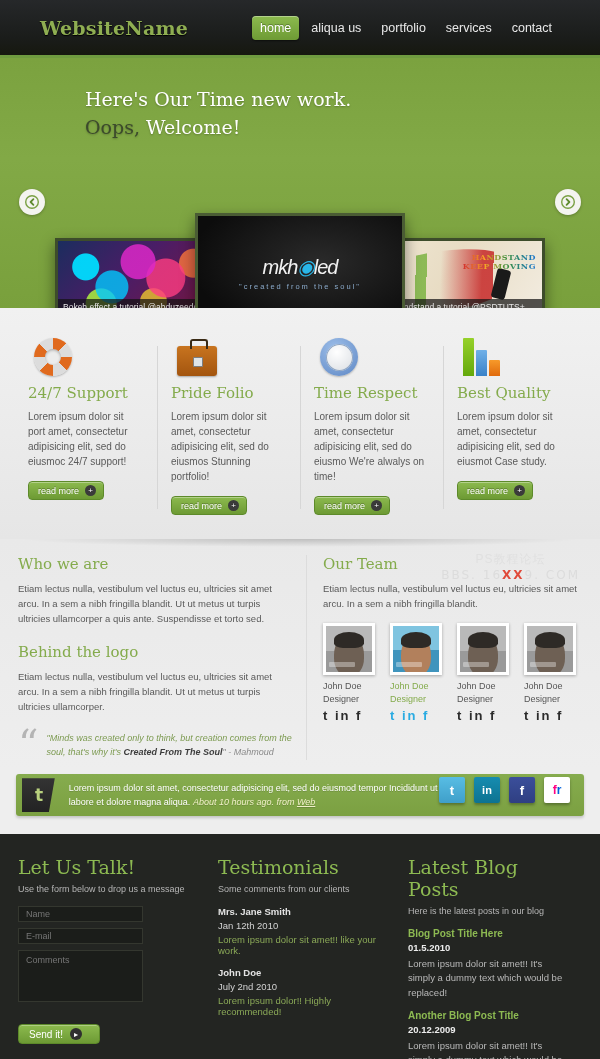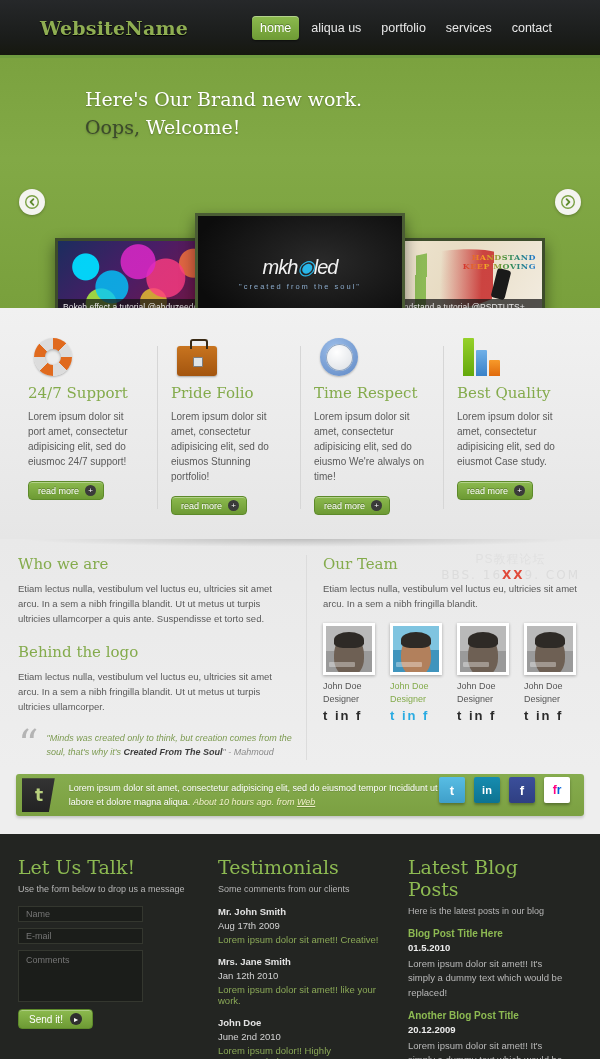--- a/index.html
+++ b/index.html
@@ -334,22 +334,22 @@
     color: #8a9a6c; font-size: 9px;
     padding: 0 7px; margin-bottom: 6px;
     font-family: "Liberation Sans", sans-serif;
     outline: none;
   }
   textarea.field { height: 52px; padding-top: 4px; resize: none; }
   .sendit {
     display: inline-flex; align-items: center; gap: 7px;
     background: linear-gradient(#8cba4e, #6d9a34);
     border: 1px solid #5d8a2a; border-radius: 4px;
-    padding: 3px 10px 3px 10px;
-    color: #fff; font-size: 10px; margin-top: 1px;
+    padding: 3px 17px 3px 10px;
+    color: #fff; font-size: 10px; margin-top: 16px;
     box-shadow: inset 0 1px 0 rgba(255,255,255,.3);
     cursor: pointer;
   }
   .sendit .dot { width: 12px;height:12px;border-radius:50%;background:#2f2f2f;
     display:flex;align-items:center;justify-content:center;font-size:8px;}
   .t-item { margin-bottom: 11px; }
   .t-name { font-size: 9.5px; color: #e3e3e3; font-weight: bold; margin-bottom: 3px;}
   .t-date { font-size: 9.5px; color: #d2d2d2; margin-bottom: 3px;}
   .t-quote { font-size: 9.5px; color: #8aa857; }
   .b-item { margin-bottom: 10px; }
@@ -368,21 +368,21 @@
       <a href="#" class="active">home</a>
       <a href="#">aliqua us</a>
       <a href="#">portfolio</a>
       <a href="#">services</a>
       <a href="#">contact</a>
     </div>
   </div>
 
   <div class="hero">
     <div class="hero-title">
-      <div>Here's Our Brand new work.</div>
+      <div>Here's Our Time new work.</div>
       <div><span class="t2">Oops,</span><span class="t2b"> Welcome!</span></div>
     </div>
 
     <div class="arrow left">
       <span>
         <svg width="14" height="14" viewBox="0 0 14 14">
             <circle cx="7" cy="7" r="6.3" fill="none" stroke="#7aa144" stroke-width="1.4"></circle>
             <path d="M8.4 4.2 L5.6 7 L8.4 9.8" fill="none" stroke="#5f8a2f" stroke-width="1.8" stroke-linecap="round" stroke-linejoin="round"></path>
           </svg>
       </span>
@@ -576,32 +576,27 @@
       <div class="sendit">
         <span>Send it!</span>
         <span class="dot">▸</span>
       </div>
     </div>
 
     <div class="fcol fcol2">
       <div class="f-head">Testimonials</div>
       <div class="f-sub">Some comments from our clients</div>
       <div class="t-item">
-        <div class="t-name">Mr.  John Smith</div>
-        <div class="t-date">Aug 17th 2009</div>
-        <div class="t-quote">Lorem ipsum dolor sit amet!! Creative!</div>
-      </div>
-      <div class="t-item">
         <div class="t-name">Mrs.  Jane Smith</div>
         <div class="t-date">Jan 12th 2010</div>
         <div class="t-quote">Lorem ipsum dolor sit amet!! like your work.</div>
       </div>
       <div class="t-item">
         <div class="t-name">John Doe</div>
-        <div class="t-date">June 2nd 2010</div>
+        <div class="t-date">July 2nd 2010</div>
         <div class="t-quote">Lorem ipsum dolor!! Highly recommended!</div>
       </div>
     </div>
 
     <div class="fcol fcol3">
       <div class="f-head">Latest Blog Posts</div>
       <div class="f-sub">Here is the latest posts in our blog</div>
       <div class="b-item">
         <div class="b-title">Blog Post Title Here</div>
         <div class="b-date">01.5.2010</div>

